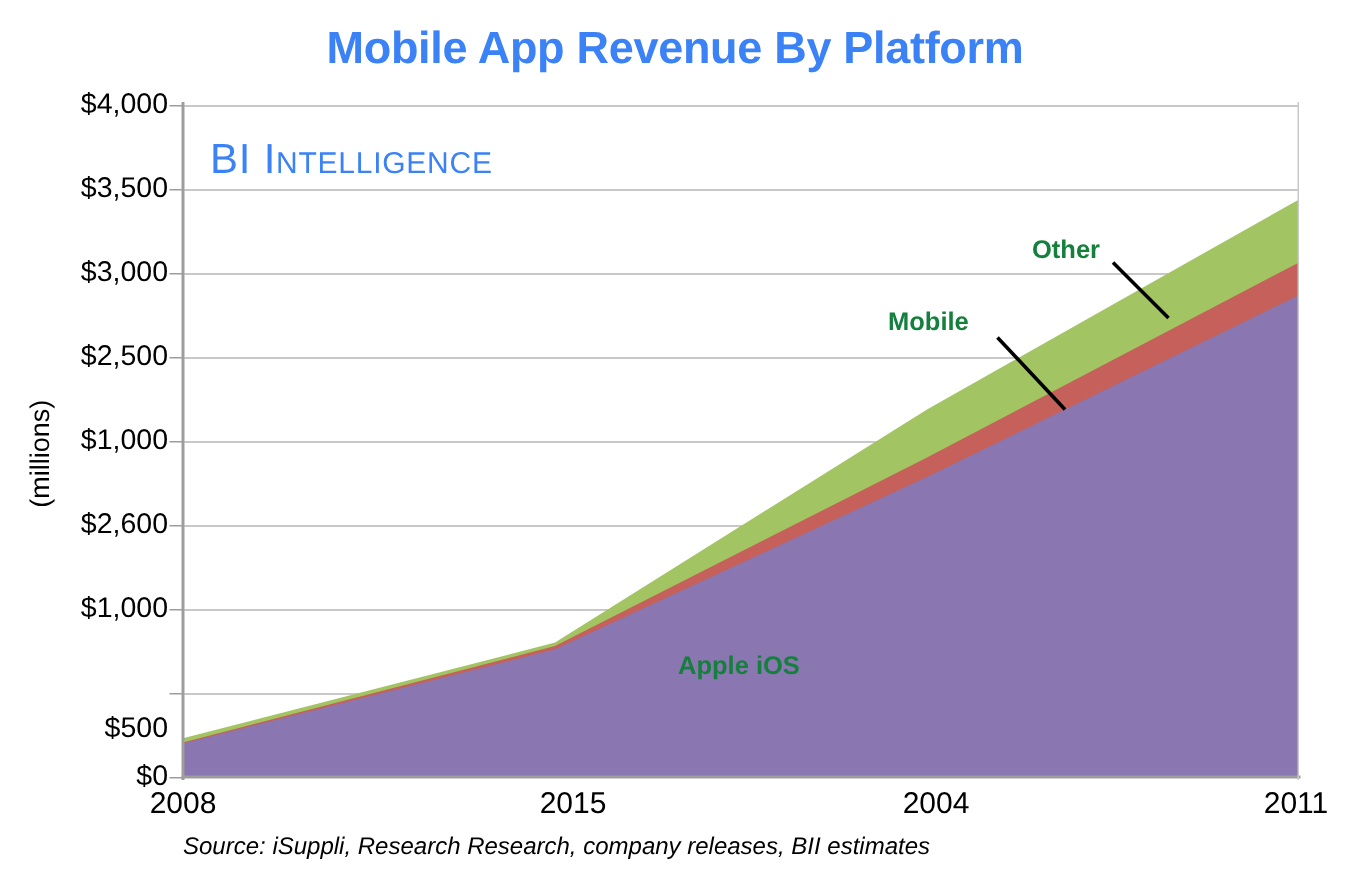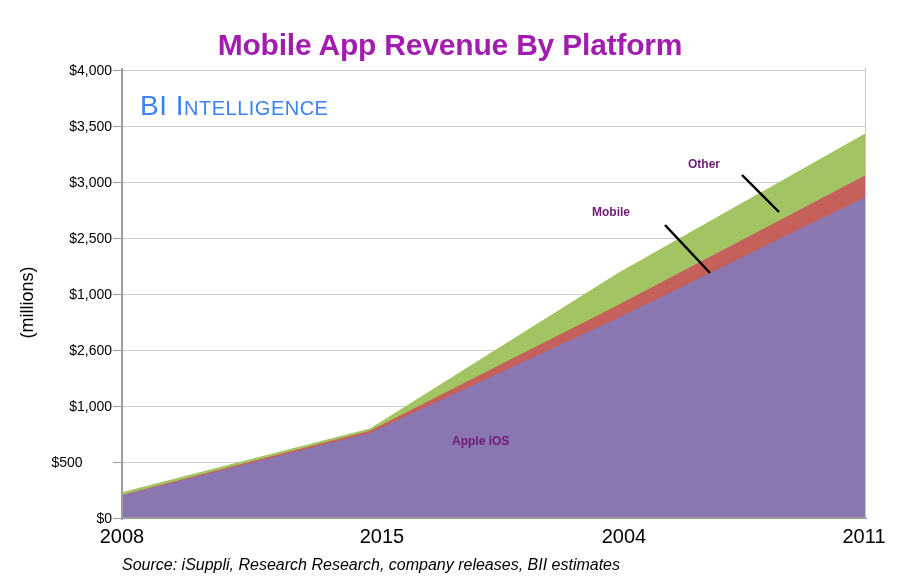--- a/index.html
+++ b/index.html
@@ -27,22 +27,21 @@
   
   #chart-title {
     position: absolute;
     left: 0;
     top: 16px;
     width: 900px;
     text-align: center;
     font-size: 30px;
     font-weight: bold;
     letter-spacing: -0.2px;
-    color: #a21caf;
-    margin-top: 12px;
+    color: #3b82f6;
   }
 
   
   #plot-area {
     position: absolute;
     left: 122px;
     top: 70px;
     width: 744px;
     height: 448px;
   }
@@ -77,21 +76,21 @@
     height: 452px;
     background: #c8c8c8;
   }
 
   
   .y-tick-label {
     position: absolute;
     right: 0;
     width: 90px;
     text-align: right;
-    font-size: 14px;
+    font-size: 19px;
     color: #000000;
     transform: translateY(-50%);
     white-space: nowrap;
   }
   #y-tick-labels {
     position: absolute;
     left: 12px;
     top: 0;
     width: 100px;
     height: 583px;
@@ -139,23 +138,23 @@
     letter-spacing: 0.5px;
     white-space: nowrap;
   }
   #bi-logo .logo-lead {
     font-size: 28px;
   }
 
   
   .series-annotation {
     position: absolute;
-    font-size: 12px;
+    font-size: 17px;
     font-weight: bold;
-    color: #701a75;
+    color: #15803d;
     white-space: nowrap;
   }
   #ann-other  { left: 688px; top: 157px; }
   #ann-android{ left: 592px; top: 205px; }
   #ann-apple  { left: 452px; top: 434px; font-weight: bold; }
 
   
   #source-note {
     position: absolute;
     left: 122px;
@@ -174,21 +173,21 @@
   <div id="chart-title">Mobile App Revenue By Platform</div>
 
   <div id="y-tick-labels">
     <div class="y-tick-label" style="top:70px;">$4,000</div>
     <div class="y-tick-label" style="top:126px;">$3,500</div>
     <div class="y-tick-label" style="top:182px;">$3,000</div>
     <div class="y-tick-label" style="top:238px;">$2,500</div>
     <div class="y-tick-label" style="top:294px;">$1,000</div>
     <div class="y-tick-label" style="top:350px;">$2,600</div>
     <div class="y-tick-label" style="top:406px;">$1,000</div>
-    <div class="y-tick-label" style="top:462px;text-align:center;">$500</div>
+    <div class="y-tick-label" style="top:486px;">$500</div>
     <div class="y-tick-label" style="top:518px;">$0</div>
   </div>
 
   <div class="y-tick-mark" style="top:70px;"></div>
   <div class="y-tick-mark" style="top:126px;"></div>
   <div class="y-tick-mark" style="top:182px;"></div>
   <div class="y-tick-mark" style="top:238px;"></div>
   <div class="y-tick-mark" style="top:294px;"></div>
   <div class="y-tick-mark" style="top:350px;"></div>
   <div class="y-tick-mark" style="top:406px;"></div>

